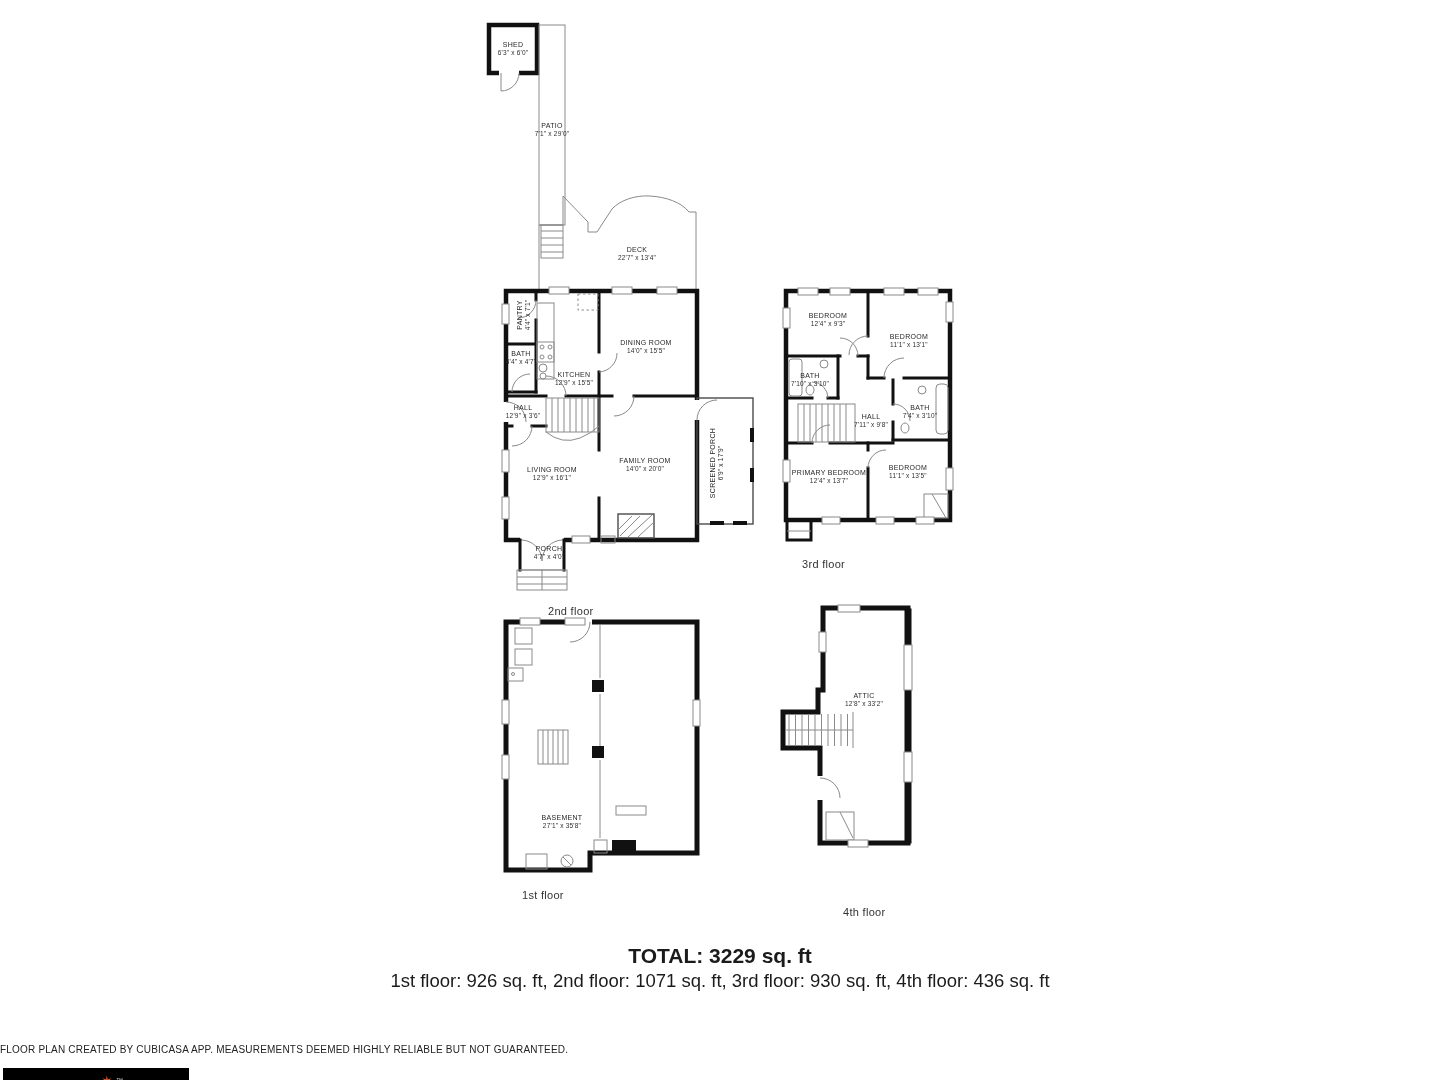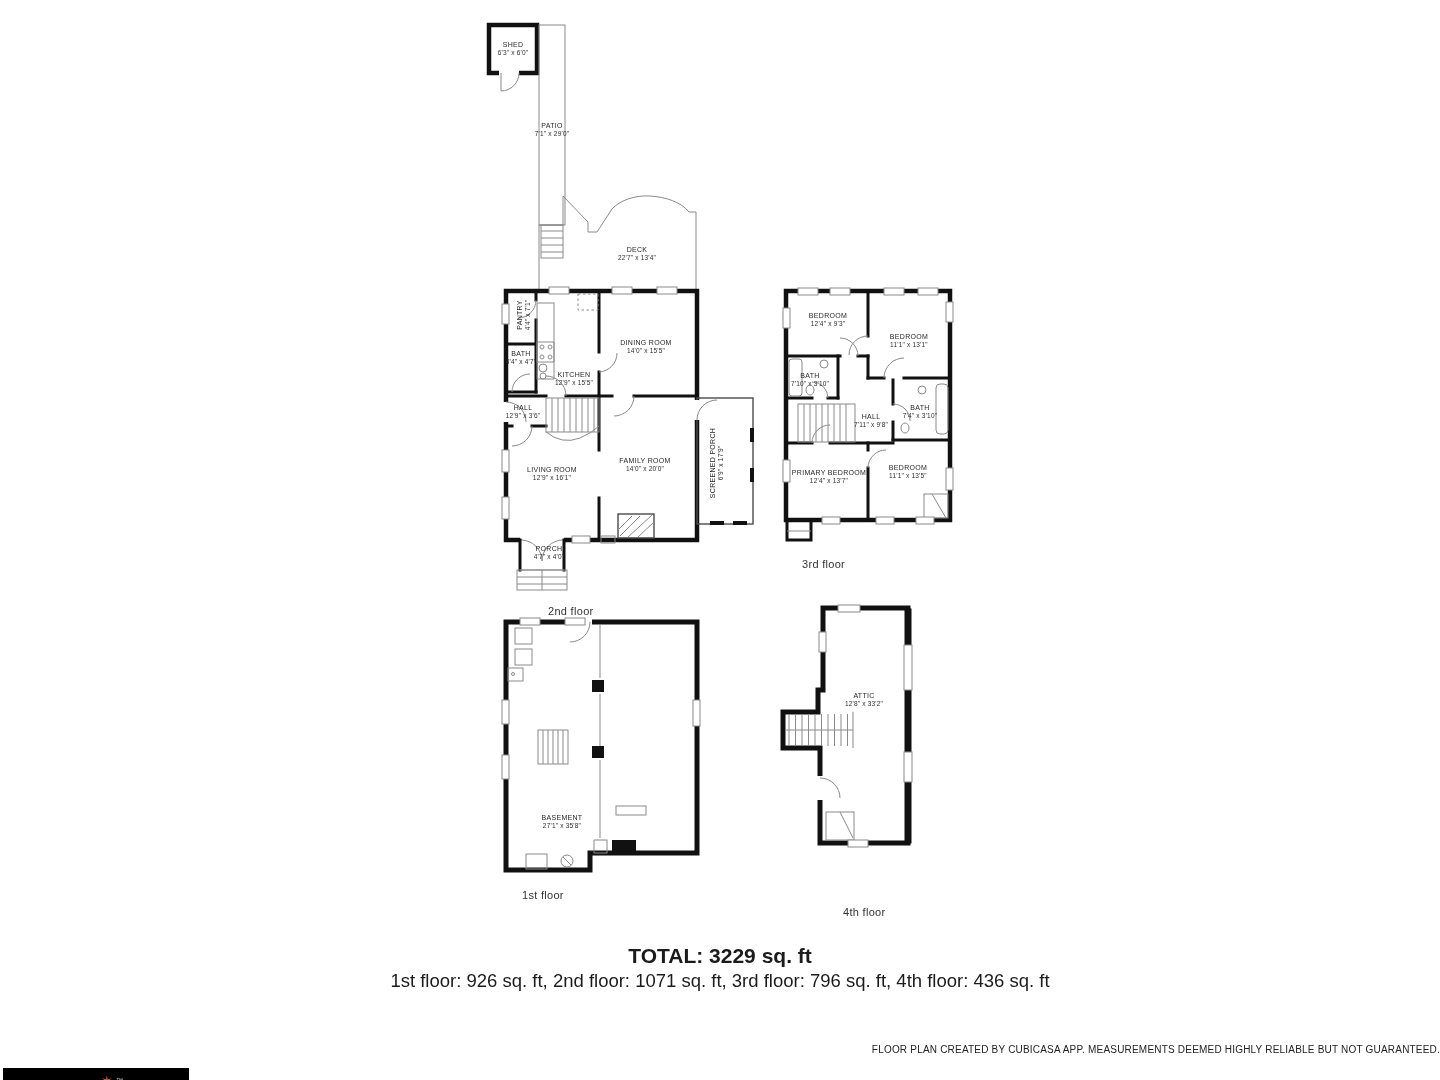--- a/index.html
+++ b/index.html
@@ -19,21 +19,21 @@
   .dash{stroke-dasharray:2.5,2.5;}
   
   .room-label{position:absolute;transform:translate(-50%,-50%);text-align:center;color:#262626;font-size:7px;line-height:1.35;letter-spacing:.3px;white-space:nowrap;}
   .room-label .dims{font-size:6.5px;letter-spacing:.2px;color:#2e2e2e;}
   .room-label.vert{transform:translate(-50%,-50%) rotate(-90deg);}
   .floor-caption{position:absolute;font-size:11px;color:#333;letter-spacing:.3px;padding-left:20px;}
   
   .summary{position:absolute;top:944px;left:0;width:1440px;text-align:center;color:#1b1b1b;}
   .summary .total{font-size:21px;font-weight:700;margin:0 0 3px 0;}
   .summary .line{font-size:18.5px;line-height:20.5px;font-weight:400;}
-  .disclaimer{position:absolute;top:1044px;left:0;width:1440px;text-align:right;font-size:10px;letter-spacing:.2px;color:#222;}
+  .disclaimer{position:absolute;top:1044px;left:0;width:1440px;text-align:left;font-size:10px;letter-spacing:.2px;color:#222;}
   
   .logo{position:absolute;left:3px;top:1026px;width:186px;height:51px;background:#000000;margin-top:42px;}
   .logo-brand{position:absolute;left:42px;bottom:9px;font-family:"Liberation Serif",serif;font-weight:700;font-size:29px;line-height:1;color:#fdfdfd;letter-spacing:.5px;}
   .logo-star{position:absolute;left:98px;top:5px;font-size:14px;color:#e8622d;}
   .logo-tm{position:absolute;left:113px;top:9px;font-size:7px;color:#cfcfcf;}
   .logo-mls{position:absolute;left:137px;bottom:12px;font-size:21px;font-weight:300;letter-spacing:2.5px;color:#e6e6e6;}
 </style>
 </head>
 <body>
 
@@ -303,21 +303,21 @@
     <div class="dims">12'8" x 33'2"</div>
   </div>
 
   <div class="floor-caption" style="left:528px;top:605px;">2nd floor</div>
   <div class="floor-caption" style="left:782px;top:558px;">3rd floor</div>
   <div class="floor-caption" style="left:486px;top:889px;margin-left:16px;">1st floor</div>
   <div class="floor-caption" style="left:823px;top:906px;">4th floor</div>
 
   <div class="summary">
     <div class="total">TOTAL: 3229 sq. ft</div>
-    <div class="line">1st floor: 926 sq. ft, 2nd floor: 1071 sq. ft, 3rd floor: 796 sq. ft, 4th floor: 436 sq. ft</div>
+    <div class="line">1st floor: 926 sq. ft, 2nd floor: 1071 sq. ft, 3rd floor: 930 sq. ft, 4th floor: 436 sq. ft</div>
   </div>
   <div class="disclaimer">FLOOR PLAN CREATED BY CUBICASA APP. MEASUREMENTS DEEMED HIGHLY RELIABLE BUT NOT GUARANTEED.</div>
 
   <div class="logo">
     <span class="logo-brand">bright</span>
     <span class="logo-star">✶</span>
     <span class="logo-tm">™</span>
     <span class="logo-mls">MLS</span>
   </div>
 

